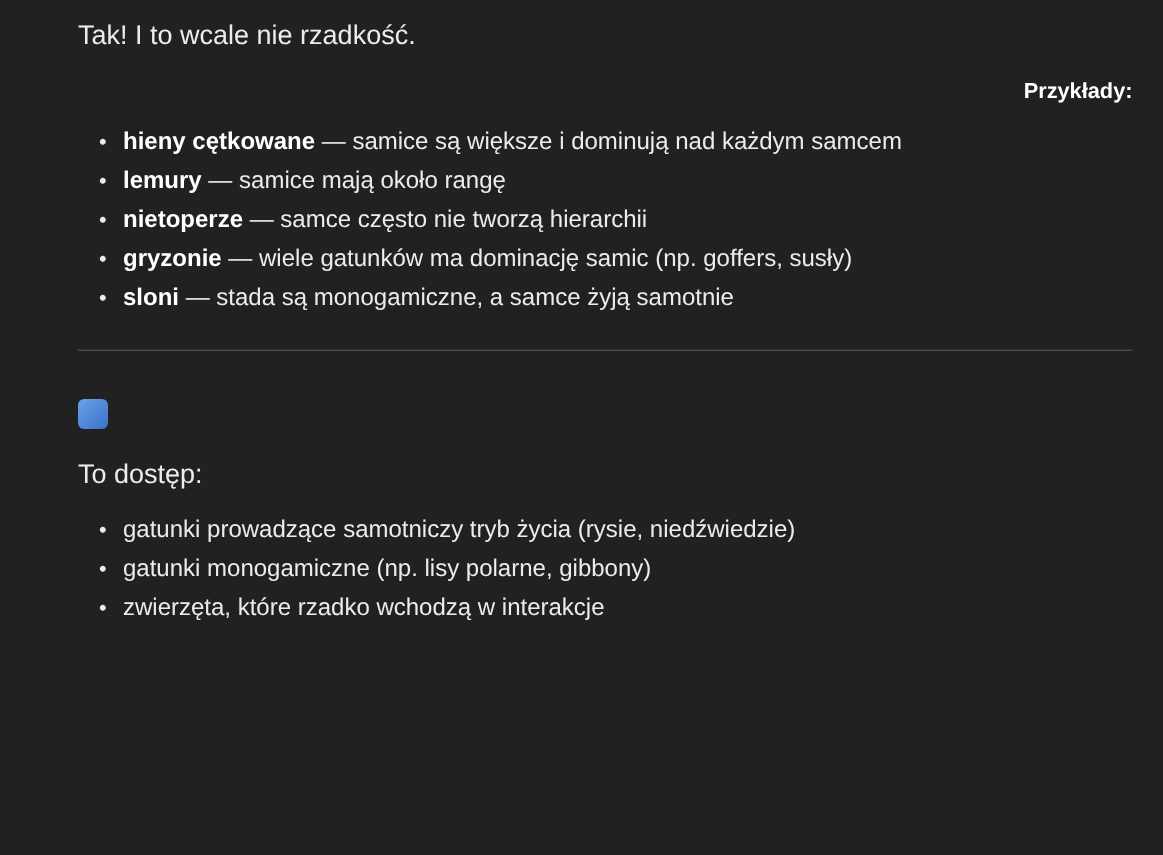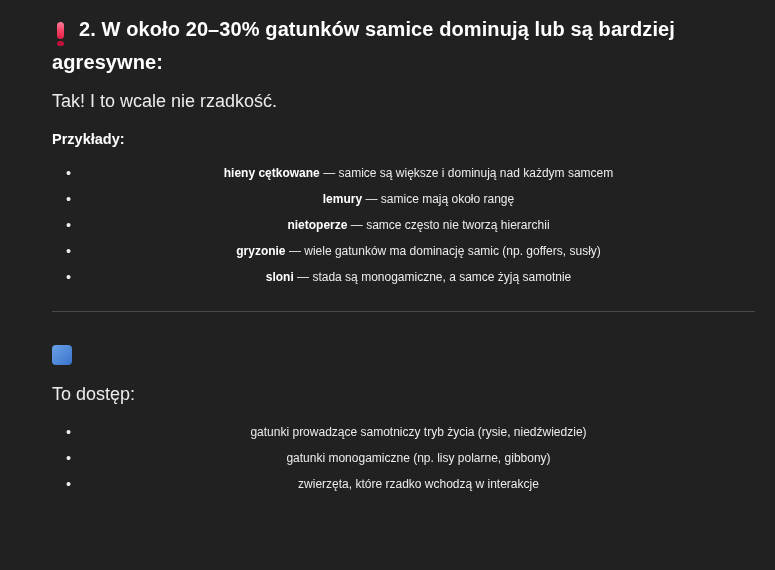--- a/index.html
+++ b/index.html
@@ -31,33 +31,33 @@
     font-size:18px;
     line-height:20px;
     margin:0 0 18px 0;
   }
   p.msg-label{
     font-size:14.5px;
     line-height:20px;
     font-weight:700;
     color:var(--heading);
     margin:0 0 14px 0;
+    text-align:right;
   }
   ul.msg-list{
     list-style:none;
     margin:0 0 14px 0;
     padding:0 0 0 14px;
   }
   ul.msg-list li{
-    font-size:12px;
+    font-size:16px;
     line-height:20px;
     margin:0 0 6px 0;
     position:relative;
     padding-left:16px;
-    text-align:center;
   }
   ul.msg-list li::before{
     content:"•";
     position:absolute;
     left:0;
     top:0;
     font-size:14.5px;
     color:var(--text);
   }
   ul.msg-list li strong{
@@ -94,26 +94,20 @@
     margin-right:11px;
     vertical-align:-3px;
   }
 </style>
 </head>
 <body>
 
 <div class="transcript">
 
   <section>
-    <h2 class="msg-heading">
-      <span class="emoji-excl">
-          <span class="bar"></span>
-          <span class="dot"></span>
-        </span><span>2. W około 20–30% gatunków samice dominują lub są bardziej agresywne:</span>
-    </h2>
     <p class="msg-par">Tak! I to wcale nie rzadkość.</p>
     <p class="msg-label">Przykłady:</p>
     <ul class="msg-list">
       <li><strong>hieny cętkowane</strong><span> — samice są większe i dominują nad każdym samcem</span></li>
       <li><strong>lemury</strong><span> — samice mają około rangę</span></li>
       <li><strong>nietoperze</strong><span> — samce często nie tworzą hierarchii</span></li>
       <li><strong>gryzonie</strong><span> — wiele gatunków ma dominację samic (np. goffers, susły)</span></li>
       <li><strong>sloni</strong><span> — stada są monogamiczne, a samce żyją samotnie</span></li>
     </ul>
   </section>

